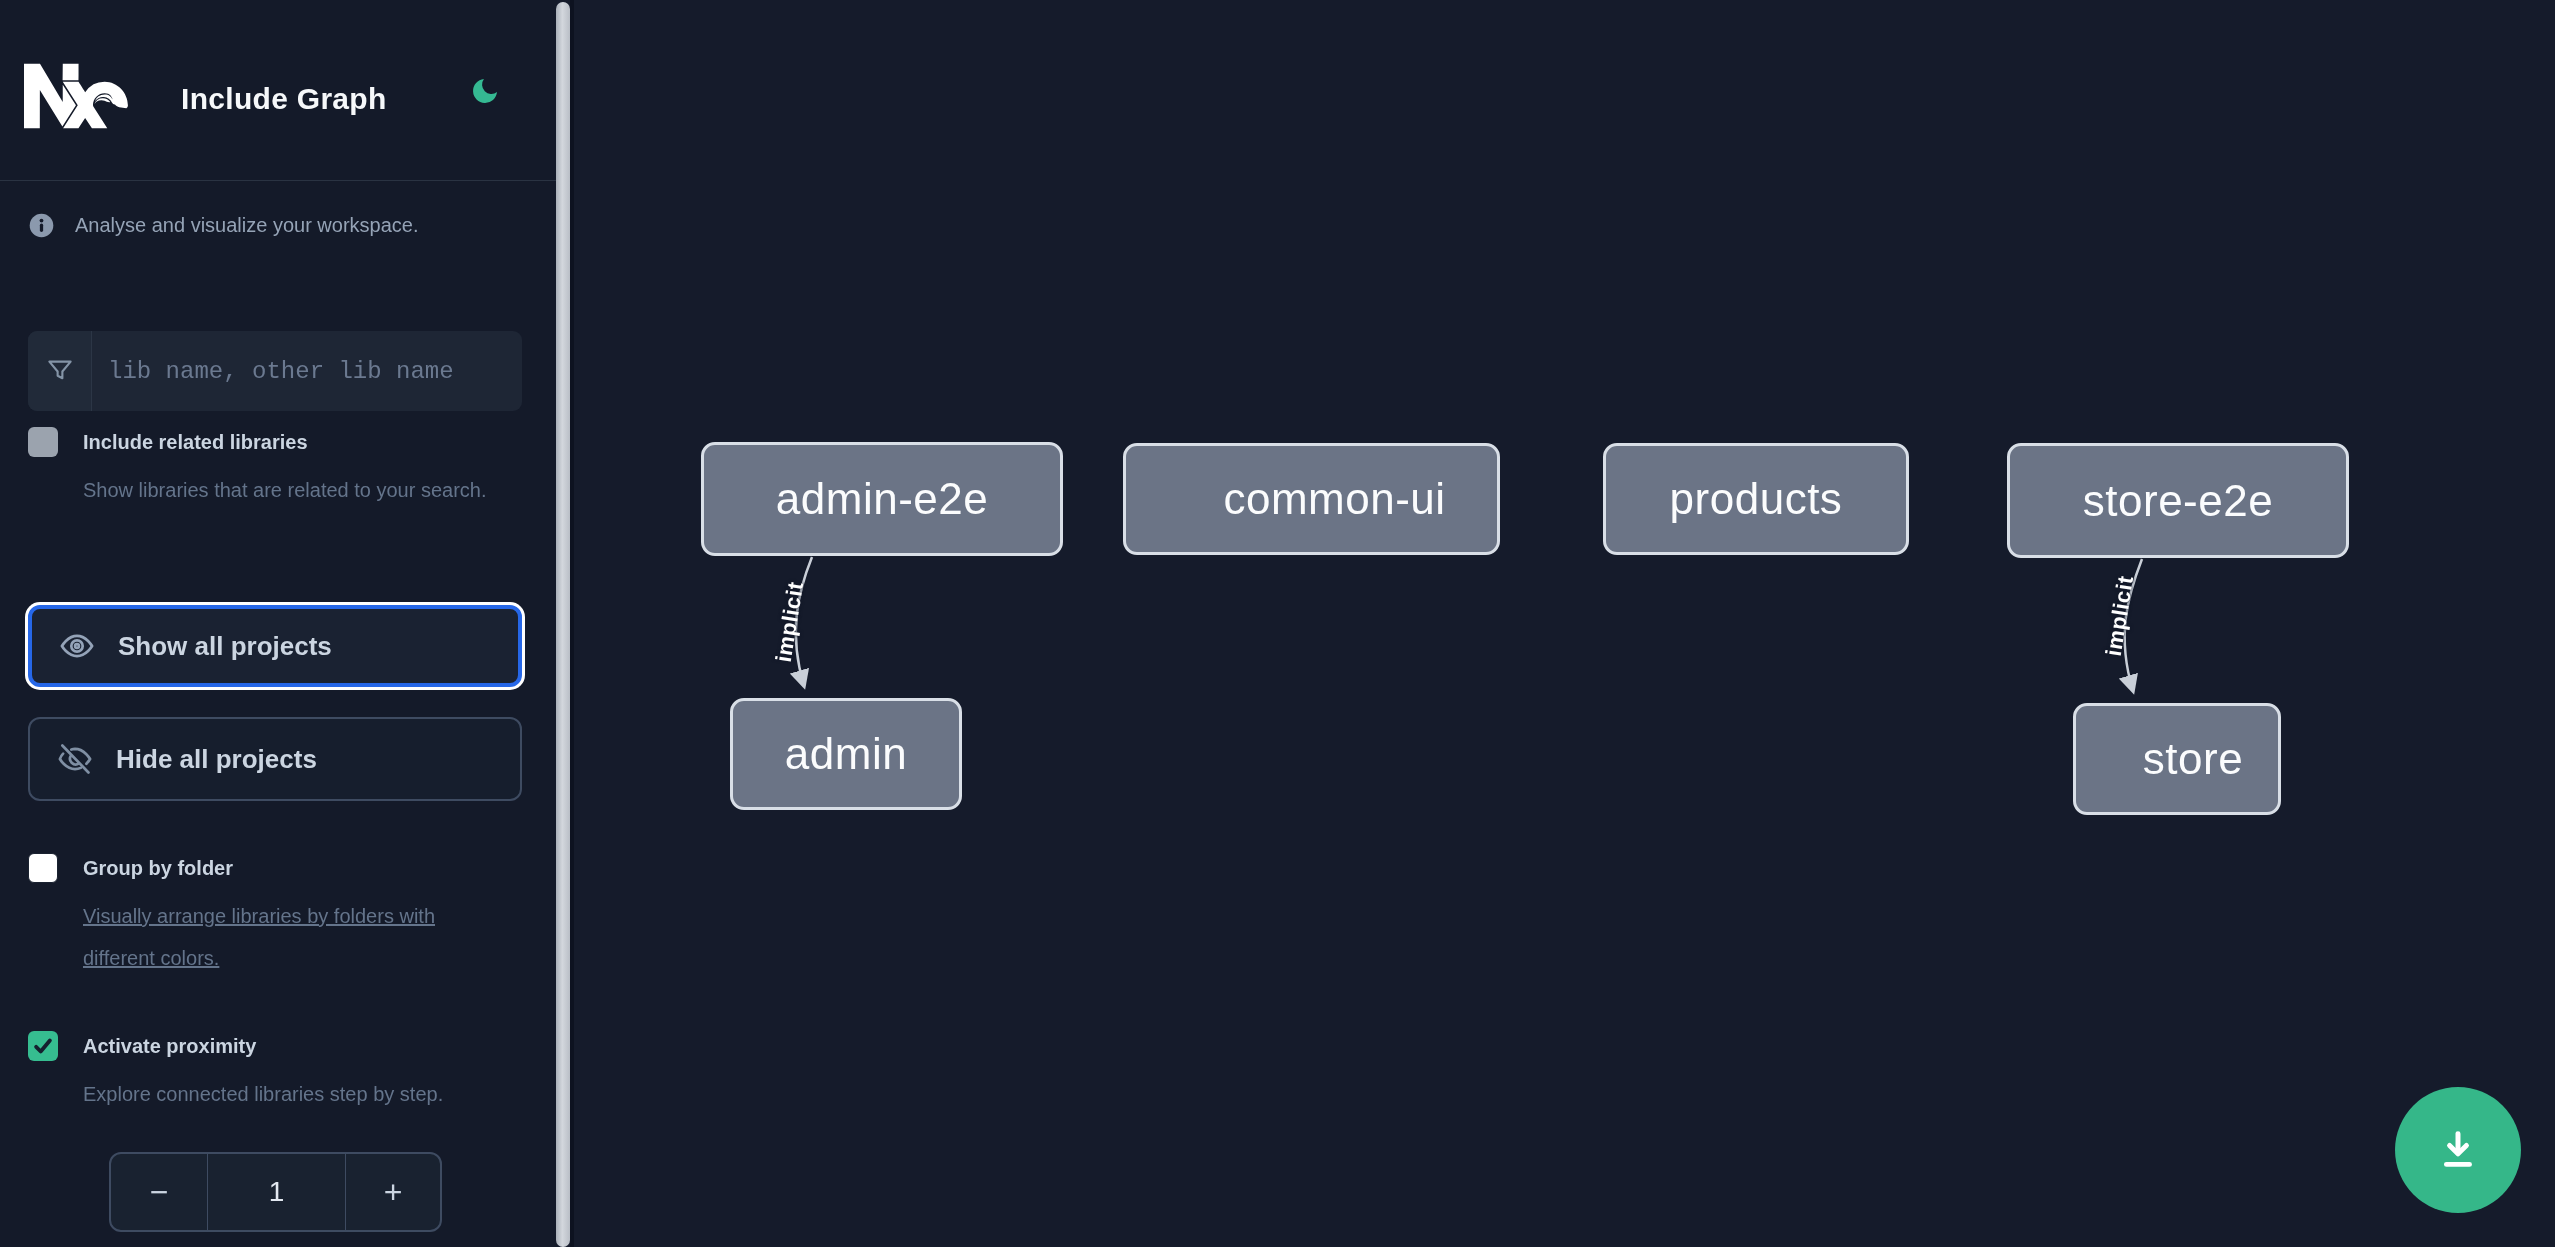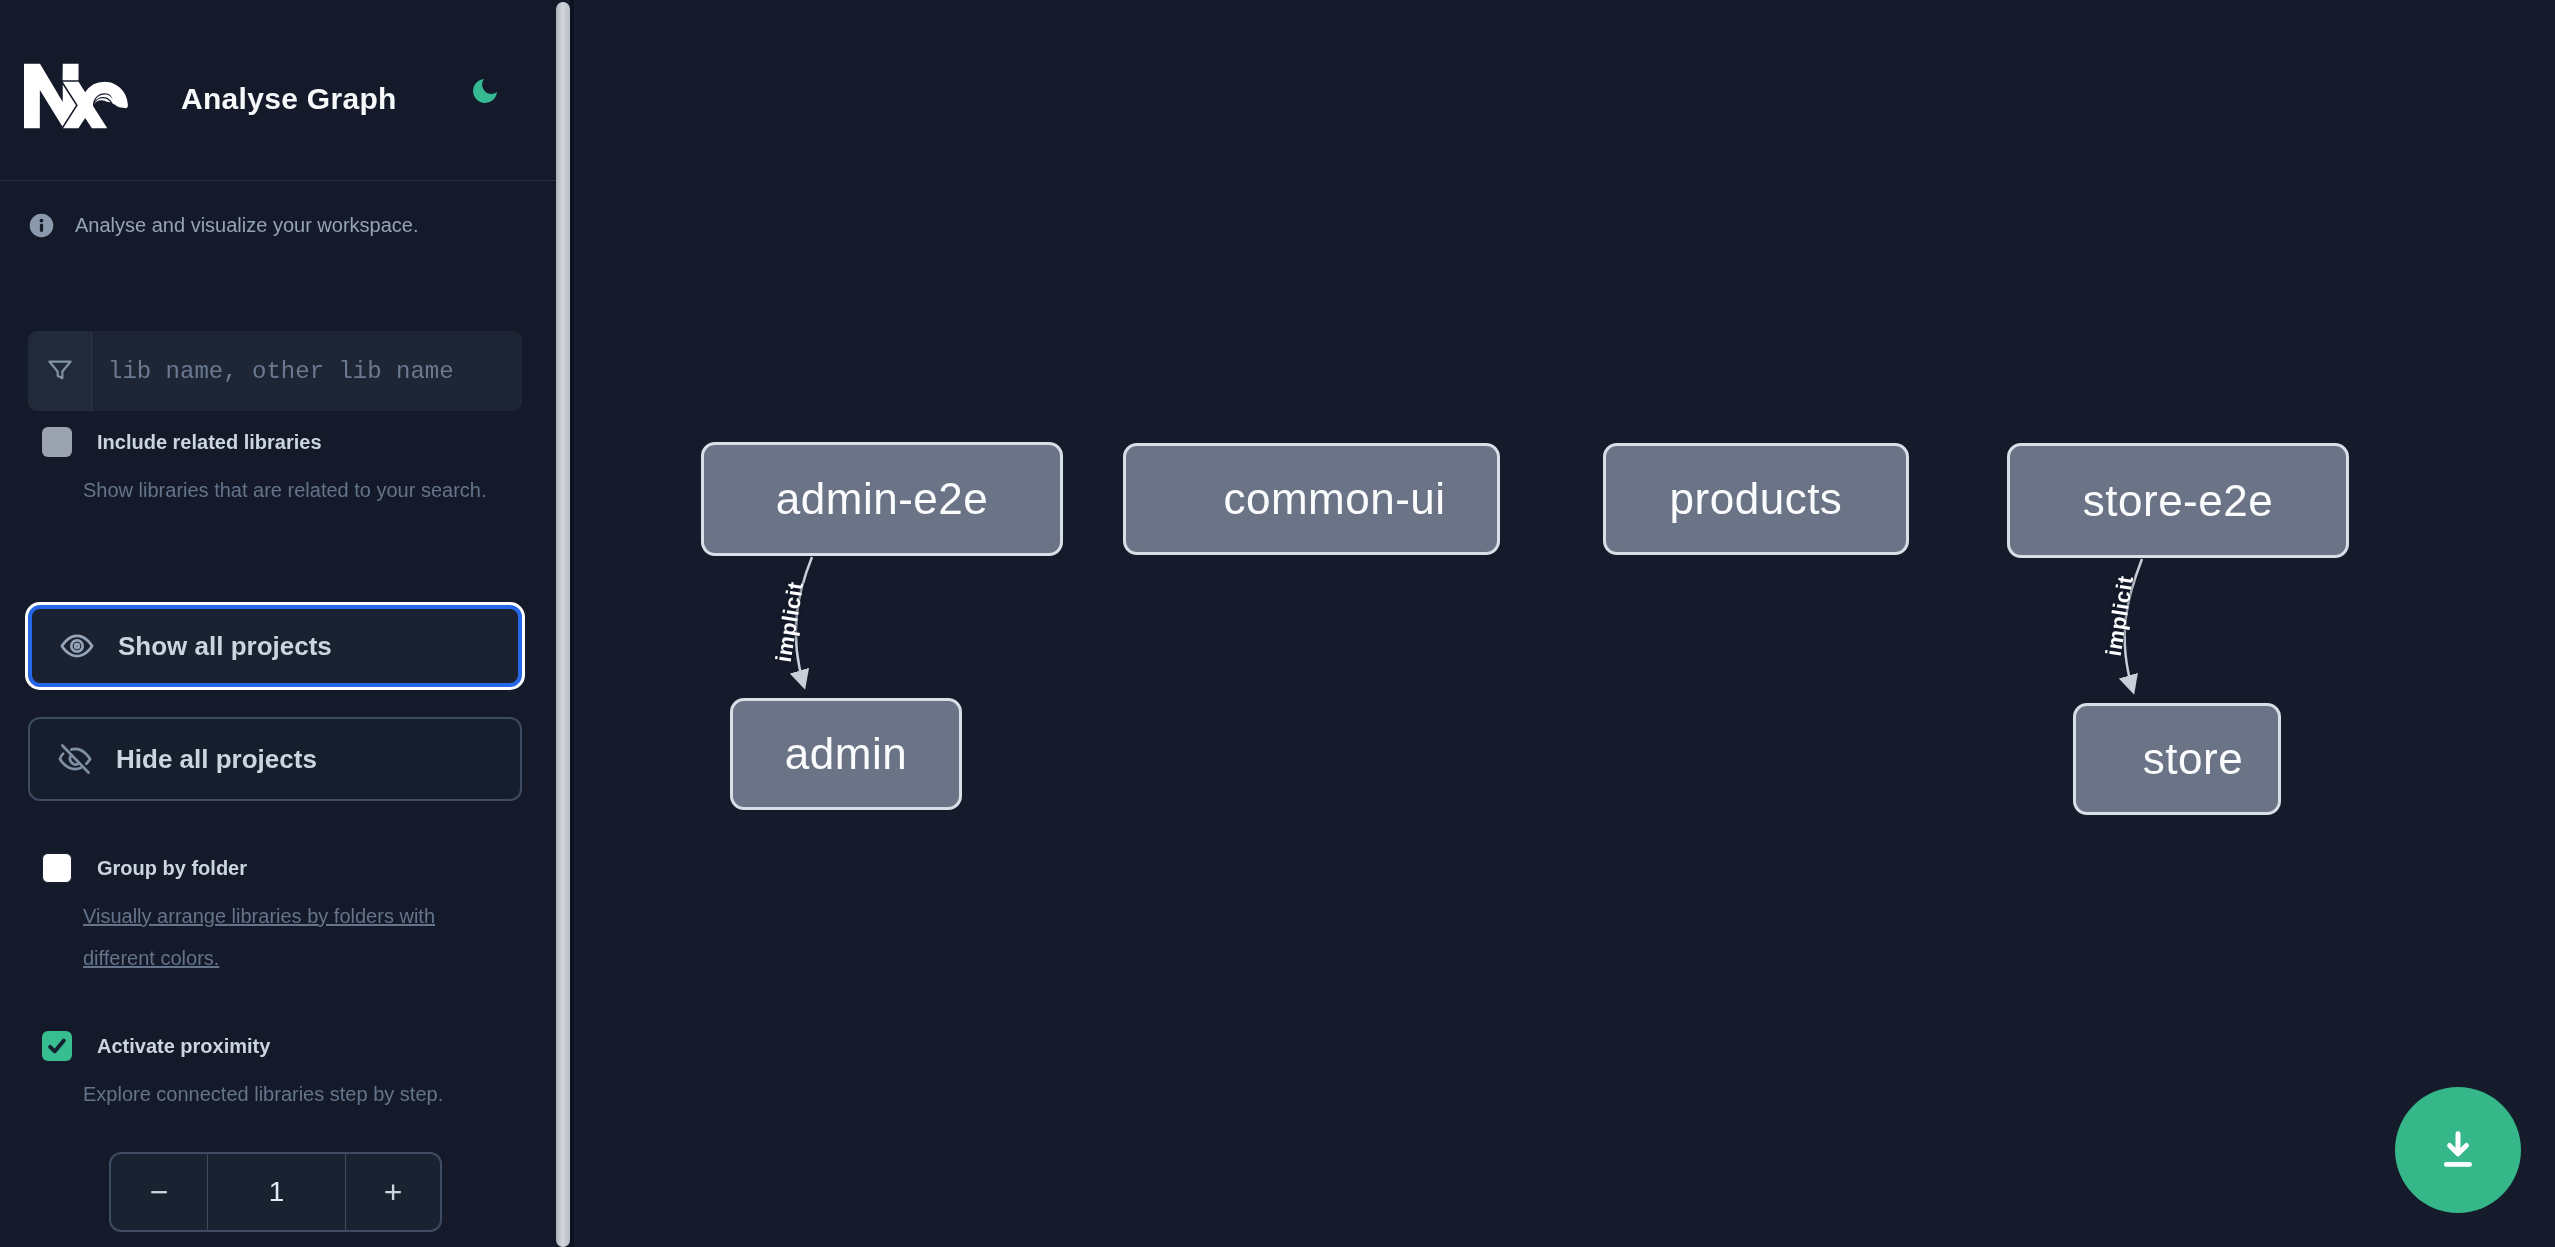--- a/index.html
+++ b/index.html
@@ -20,21 +20,21 @@
   .info-row svg { width:27px; height:27px; flex:none; }
   .tagline { font-size:20px; color:#95a3b6; }
 
   .search-box { position:absolute; left:28px; top:331px; width:494px; height:80px; border-radius:9px; overflow:hidden; display:flex; background:#1e2635; }
   .funnel-seg { width:64px; height:100%; background:#212a39; border-right:1px solid #2c3646; display:flex; align-items:center; justify-content:center; }
   .funnel-seg svg { width:30px; height:30px; stroke:#8494a7; fill:none; }
   .search-box input { flex:1; background:transparent; border:none; outline:none; padding:0 16px; font-size:24px; color:#e2e8f0; font-family:Liberation Mono, monospace; }
   .search-box input::placeholder { color:#6b7990; }
 
   .toggle { position:absolute; left:28px; width:478px; }
-  .toggle-head { display:flex; align-items:center; gap:25px;margin-left:14px; }
+  .toggle-head { display:flex; align-items:center; gap:25px; }
   .checkbox { width:30px; height:30px; border-radius:6px; flex:none; display:flex; align-items:center; justify-content:center; }
   .cb-gray  { background:#9ba3ae; }
   .cb-white { background:#ffffff; border:1px solid #1a2230; }
   .cb-green { background:#36bd90; }
   .cb-green svg { width:22px; height:22px; }
   .toggle-label { font-size:20px; font-weight:700; color:#cbd5e1; }
   .toggle-desc { margin-left:55px; margin-top:12px; font-size:20px; line-height:42px; color:#64748b; }
   .t1 { top:427px; } .t1 .toggle-desc { width:424px; }
   .t2 { top:853px; } .t2 .toggle-desc { width:392px;text-decoration:underline; }
   .t3 { top:1031px; } .t3 .toggle-desc { width:382px; }
@@ -76,21 +76,21 @@
 <body>
 
 <div class="screen">
 
   <aside class="sidebar">
 
     <svg class="nx-logo" viewBox="0 0 24 24" aria-hidden="true">
       <path d="M11.987 14.138l-3.132 4.923-5.193-8.427-.012 8.822H0V4.544h3.691l5.247 8.833.005-3.998 3.044 4.759zm.601-5.761c.024-.048 0-3.784.008-3.833h-3.65c.002.059-.005 3.776-.003 3.833h3.645zm5.634 4.134a2.061 2.061 0 0 0-1.969 1.336 1.963 1.963 0 0 1 2.343-.739c.396.161.917.422 1.33.283a2.1 2.1 0 0 0-1.704-.88zm3.39 1.061c-.375-.13-.8-.277-1.109-.681-.06-.08-.116-.17-.176-.265a2.143 2.143 0 0 0-.533-.642c-.294-.216-.68-.322-1.18-.322a2.482 2.482 0 0 0-2.294 1.536 2.325 2.325 0 0 1 4.002.388.75.75 0 0 0 .836.334c.493-.105.46.36 1.203.518v-.133c-.003-.446-.246-.55-.749-.733zm2.024 1.266a.723.723 0 0 0 .347-.638c-.01-2.957-2.41-5.487-5.37-5.487a5.364 5.364 0 0 0-4.487 2.418c-.01-.026-1.522-2.39-1.538-2.418H8.943l3.463 5.423-3.379 5.32h3.54l1.54-2.366 1.568 2.366h3.541l-3.21-5.052a.7.7 0 0 1-.084-.32 2.69 2.69 0 0 1 2.69-2.691c1.268 0 1.618.757 1.904 1.604.293.873.565 1.122.838 1.283.246.145.434.23.629.288z"></path>
     </svg>
 
-    <h1 class="app-title">Analyse Graph</h1>
+    <h1 class="app-title">Include Graph</h1>
 
     <button class="theme-toggle">
       <svg viewBox="0 0 24 24" aria-hidden="true">
         <path d="M21 12.8A9 9 0 1 1 11.2 3a7 7 0 0 0 9.8 9.8z" fill="#35b992"></path>
       </svg>
     </button>
 
     <div class="header-divider"></div>
 
     <div class="info-row">

